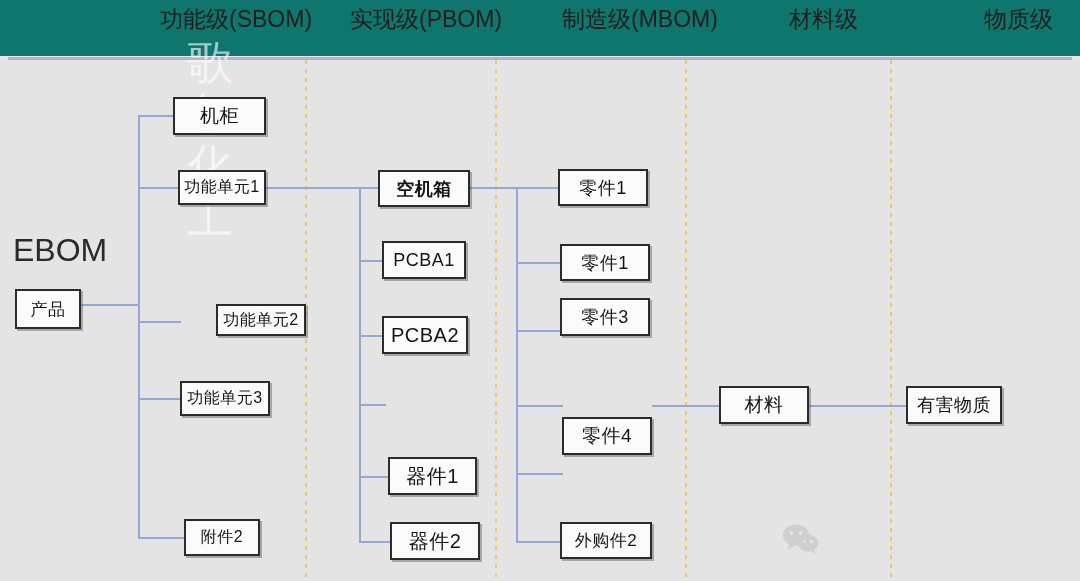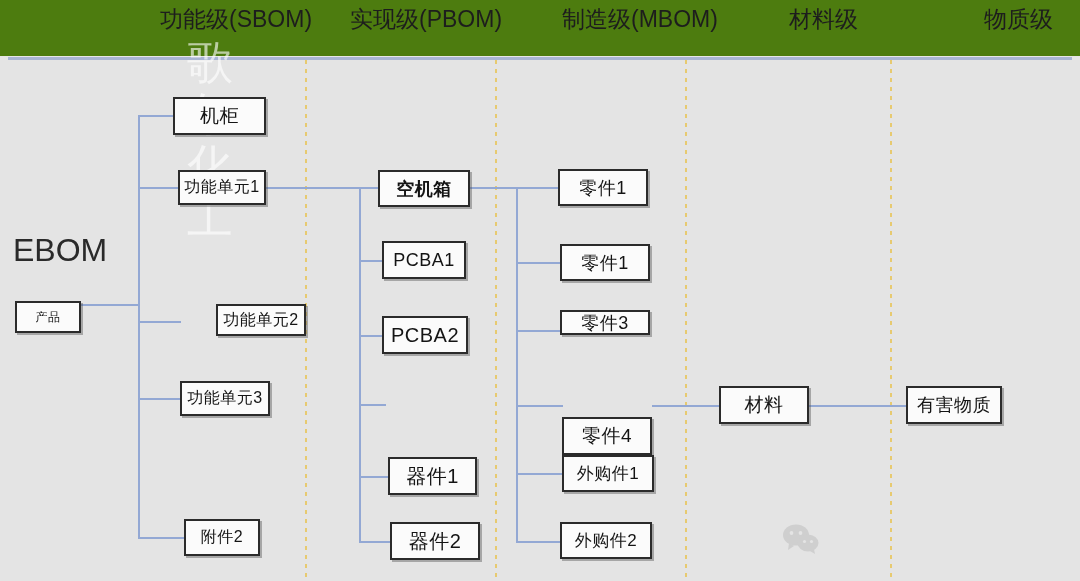--- a/index.html
+++ b/index.html
@@ -14,21 +14,21 @@
     background: #e7e7e7;
     overflow: hidden;
     font-family: "Liberation Sans", "DejaVu Sans", sans-serif;
   }
 
   
   .header-band {
     position: absolute;
     left: 0; top: 0;
     width: 1080px; height: 56px;
-    background: #4d7c0f;
+    background: #0f766e;
   }
   .col-header {
     position: absolute;
     top: 4px;
     font-size: 23px;
     line-height: 30px;
     color: #1d1d1d;
     white-space: nowrap;
     font-weight: 400;
   }
@@ -164,39 +164,38 @@
   <div class="ln-h" style="left:516px; top:330px; width:45px;"></div>
   <div class="ln-h" style="left:516px; top:405px; width:47px;"></div>
   <div class="ln-h" style="left:516px; top:473px; width:47px;"></div>
   <div class="ln-h" style="left:516px; top:541px; width:45px;"></div>
 
   <div class="ln-h" style="left:652px; top:405px; width:68px;"></div>
   <div class="ln-h" style="left:809px; top:405px; width:98px;"></div>
 
   <div class="plain-label" style="left:13px; top:232px; font-size:32px;">EBOM</div>
 
-  <div class="node" style="left:15px;  top:289px; width:66px;  height:32px; font-size:12px;margin-top:12px;">产品</div>
+  <div class="node" style="left:15px;  top:289px; width:66px;  height:40px; font-size:17px;">产品</div>
 
   <div class="node" style="left:173px; top:97px;  width:93px; height:38px; font-size:19px;">机柜</div>
   <div class="node" style="left:178px; top:170px; width:88px; height:35px; font-size:16px;">功能单元1</div>
   <div class="node" style="left:180px; top:304px; width:90px; height:32px; font-size:16px;margin-left:36px;">功能单元2</div>
   <div class="node" style="left:180px; top:381px; width:90px; height:35px; font-size:16px;">功能单元3</div>
   <div class="node" style="left:184px; top:519px; width:76px; height:37px; font-size:16px;">附件2</div>
 
   <div class="node" style="left:378px; top:170px; width:92px; height:37px; font-size:18px;font-weight:bold;">空机箱</div>
   <div class="node" style="left:382px; top:241px; width:84px; height:38px; font-size:18px;">PCBA1</div>
   <div class="node" style="left:382px; top:316px; width:86px; height:38px; font-size:20px;">PCBA2</div>
   <div class="node" style="left:388px; top:457px; width:89px; height:38px; font-size:20px;">器件1</div>
   <div class="node" style="left:390px; top:522px; width:90px; height:38px; font-size:20px;text-align:right;">器件2</div>
 
   <div class="node" style="left:558px; top:169px; width:90px; height:37px; font-size:18px;">零件1</div>
   <div class="node" style="left:560px; top:244px; width:90px; height:37px; font-size:18px;">零件1</div>
-  <div class="node" style="left:560px; top:310px; width:90px; height:25px; font-size:18px;">零件3</div>
+  <div class="node" style="left:560px; top:298px; width:90px; height:38px; font-size:18px;">零件3</div>
   <div class="node" style="left:562px; top:386px; width:90px; height:38px; font-size:19px;margin-top:31px;">零件4</div>
-  <div class="node" style="left:562px; top:455px; width:92px; height:37px; font-size:17px;">外购件1</div>
   <div class="node" style="left:560px; top:522px; width:92px; height:37px; font-size:17px;">外购件2</div>
 
   <div class="node" style="left:719px; top:386px; width:90px; height:38px; font-size:19px;text-align:right;">材料</div>
   <div class="node" style="left:906px; top:386px; width:96px; height:38px; font-size:18px;">有害物质</div>
 
   <div class="wm-brand" style="left:782px; top:523px;">
     <span>
       <svg width="38" height="32" viewBox="0 0 38 32" aria-hidden="true">
         <ellipse cx="14" cy="12" rx="13" ry="10.6" fill="#cfcfcf"></ellipse>
         <polygon points="7,20 6,27 12,23" fill="#cfcfcf"></polygon>

